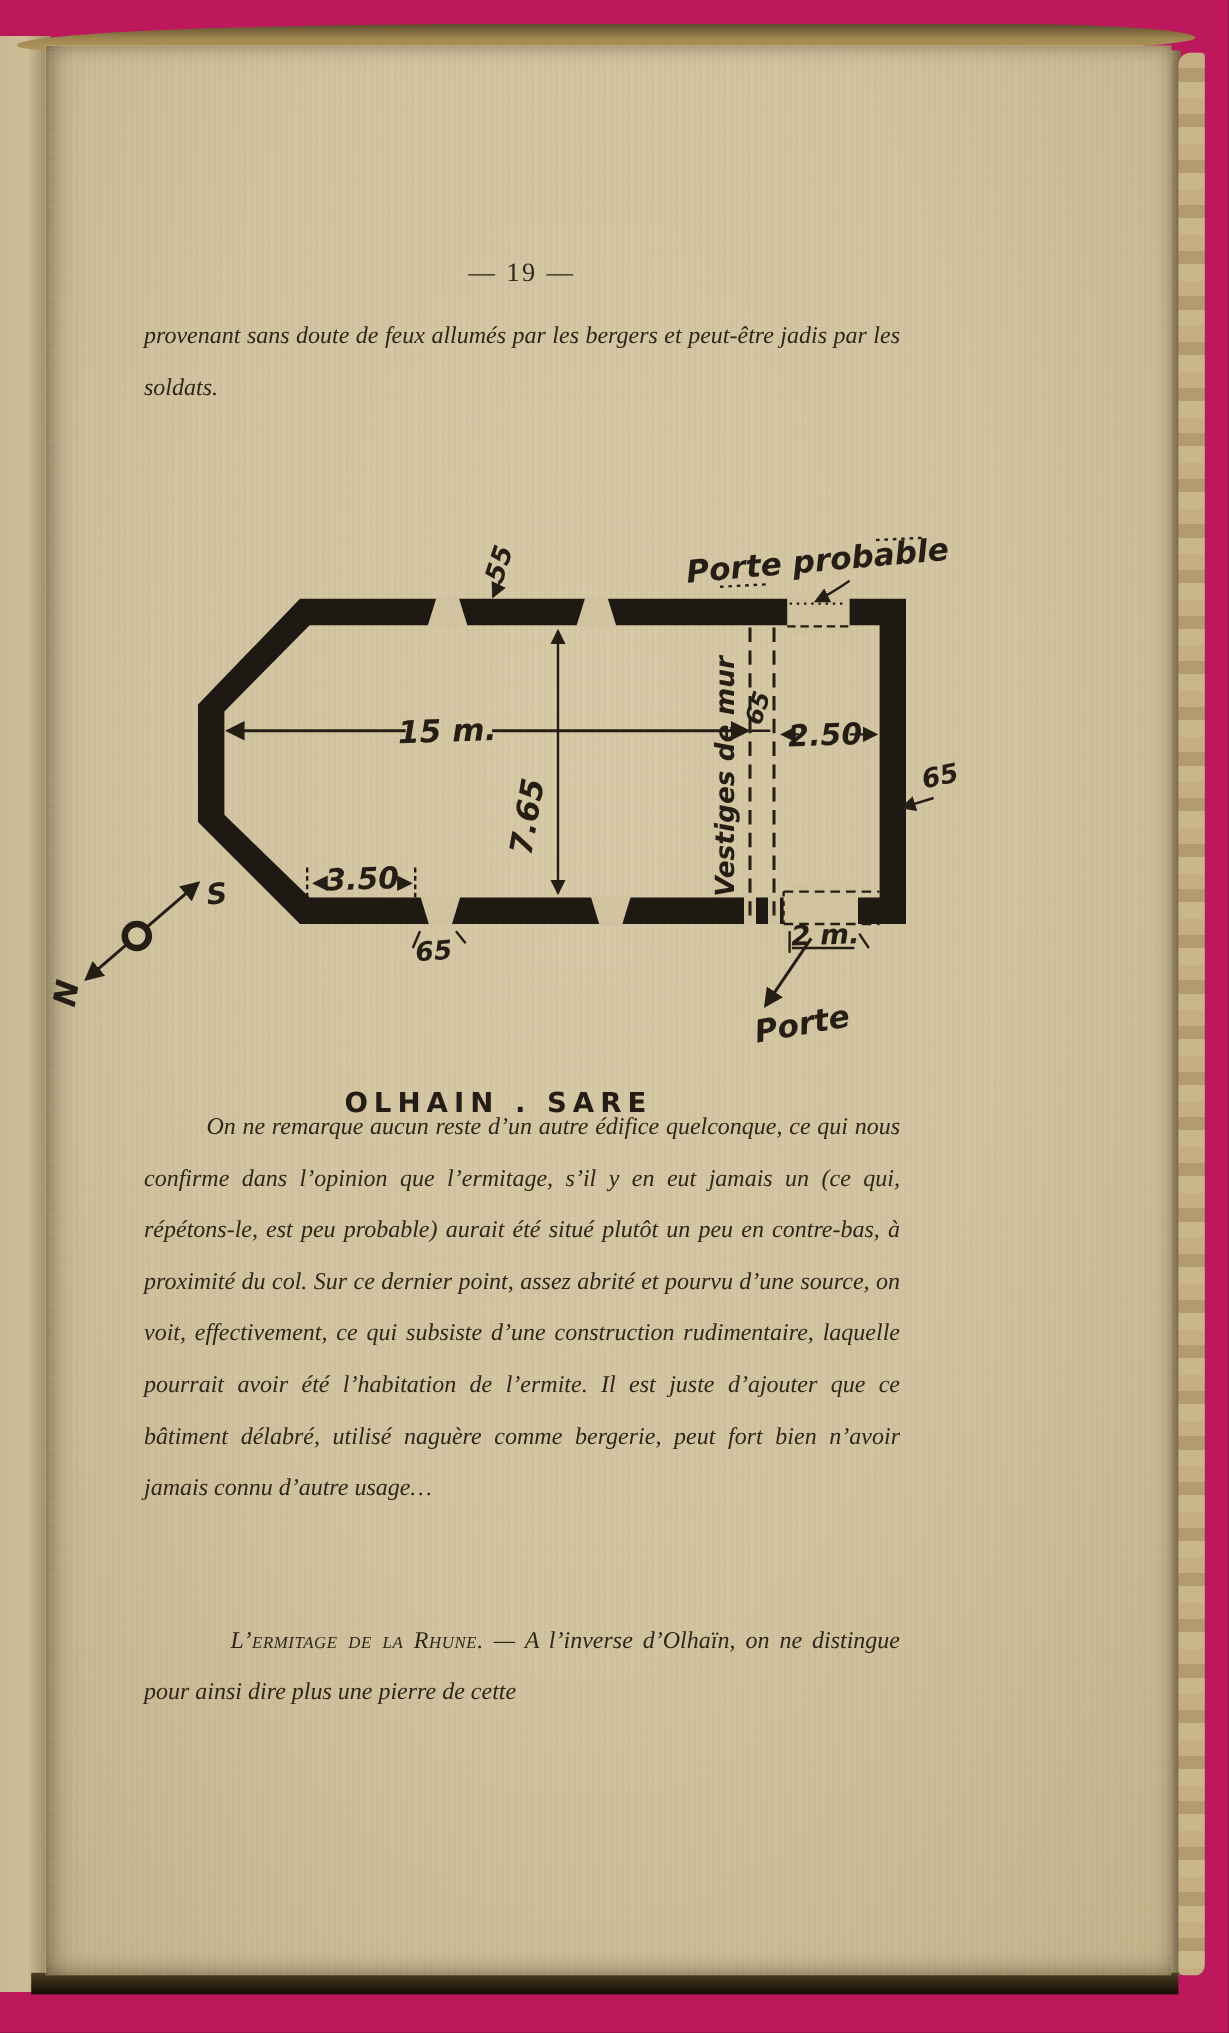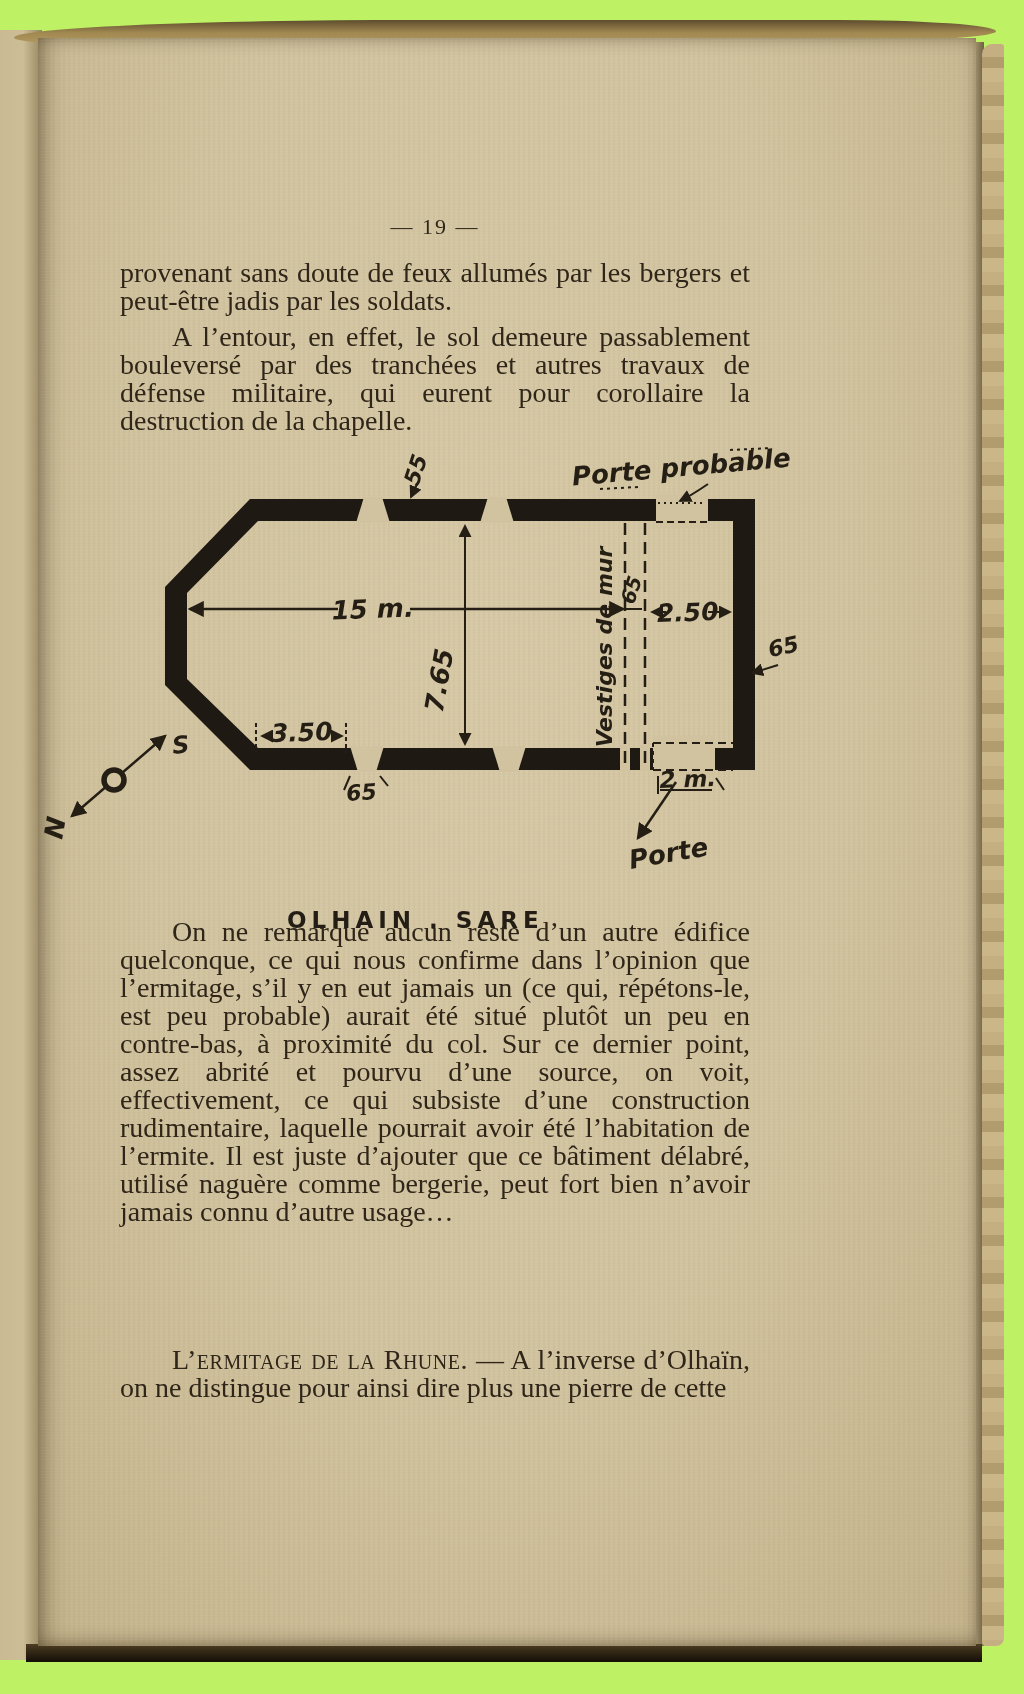--- a/index.html
+++ b/index.html
@@ -1,18 +1,18 @@
 <!DOCTYPE html>
 <html><head>
 <meta charset="utf-8">
 <style>
   html,body{margin:0;padding:0;background:#060605;}
   body{width:1024px;height:1694px;position:relative;overflow:hidden;
        font-family:"Liberation Serif",serif;}
-  .photo{position:absolute;inset:0;background:#bef264;}
+  .photo{position:absolute;inset:0;background:#be185d;}
   
   .under-left{position:absolute;left:0;top:30px;width:42px;height:1630px;
       background:linear-gradient(90deg,#c9ba93 0%,#ccbd96 55%,#96865f 100%);}
   
   .deckle-top{position:absolute;left:14px;top:20px;width:982px;height:28px;
       background:linear-gradient(180deg,#5d4c2e 0%,#a18851 45%,#b79d67 100%);
       border-radius:45% 18% 55% 25% / 70% 45% 65% 40%;}
   
   .deckle-right{position:absolute;left:982px;top:44px;width:22px;height:1602px;
       background:repeating-linear-gradient(180deg,#c4ae82 0 13px,#b29b6e 13px 24px,#cbb689 24px 38px);
@@ -24,27 +24,27 @@
   
   .page{position:absolute;left:38px;top:38px;width:938px;height:1608px;
       background:radial-gradient(ellipse at 48% 38%,#d7c9a6 0%,#d1c39f 52%,#c3b28a 100%);
       box-shadow:inset 16px 0 26px -14px rgba(56,42,18,.6),
                  inset -8px 0 16px -10px rgba(56,42,18,.35),
                  inset 0 -12px 20px -12px rgba(56,42,18,.45),
                  inset 0 10px 18px -12px rgba(56,42,18,.35);}
   .page::before{content:"";position:absolute;inset:0;pointer-events:none;
       background-image:repeating-linear-gradient(0deg,rgba(255,255,255,.03) 0 1px,transparent 1px 3px),
                        repeating-linear-gradient(90deg,rgba(92,72,40,.035) 0 2px,transparent 2px 5px);}
-  .txt{position:absolute;left:82px;width:630px;color:#2f2619;font-size:28px;
-       line-height:28px;text-align:justify;}
+  .txt{position:absolute;left:82px;width:630px;color:#2f2619;font-size:20px;
+       line-height:43px;text-align:justify;font-style:italic;}
   .indent{text-indent:52px;}
   #pagenum{position:absolute;left:82px;top:176px;width:630px;text-align:center;
        color:#2f2619;font-size:22px;letter-spacing:2px;}
   #para1{top:221px;} #para2{top:285px;} #para3{top:880px;} #para4{top:1308px;}
-  .smallcaps{font-variant:small-caps;letter-spacing:.5px;}
+  .smallcaps{font-variant:small-caps;letter-spacing:.5px;margin-left:20px;}
   #caption{position:absolute;left:249px;top:869px;color:#231d15;
        font-family:"DejaVu Sans",sans-serif;font-weight:bold;font-size:23px;
        letter-spacing:5px;}
   #plan{position:absolute;left:2px;top:404px;}
   .hw{font-family:"DejaVu Sans",sans-serif;font-style:italic;font-weight:bold;
       fill:#241e14;}
   .dim{stroke:#241e14;stroke-width:2.5;fill:none;}
   .thin{stroke-width:2;}
 </style>
 </head>
@@ -55,21 +55,20 @@
   <div class="deckle-top"></div>
   <div class="fold-right"></div>
   <div class="deckle-right"></div>
   <div class="edge-bottom"></div>
 
   <div class="page">
 
     <div id="pagenum">— 19 —</div>
 
     <div id="para1" class="txt">provenant sans doute de feux allumés par les bergers et peut-être jadis par les soldats.</div>
-    <div id="para2" class="txt indent">A l’entour, en effet, le sol demeure passablement bouleversé par des tranchées et autres travaux de défense militaire, qui eurent pour corollaire la destruction de la chapelle.</div>
 
     <svg id="plan" width="780" height="480" viewBox="0 0 780 480">
       <defs>
         <marker id="ah" viewBox="0 0 10 10" refX="8.5" refY="5" markerWidth="6.5" markerHeight="6.5" orient="auto-start-reverse">
           <path d="M0,0 L10,5 L0,10 z" fill="#241e14"></path>
         </marker>
       </defs>
 
       <path fill="#1e1913" fill-rule="evenodd" d="M210,57 H715 V328 H210 L125,243 V145 Z
                M218,79 H693 V306 H218 L147,237 V151 Z"></path>

